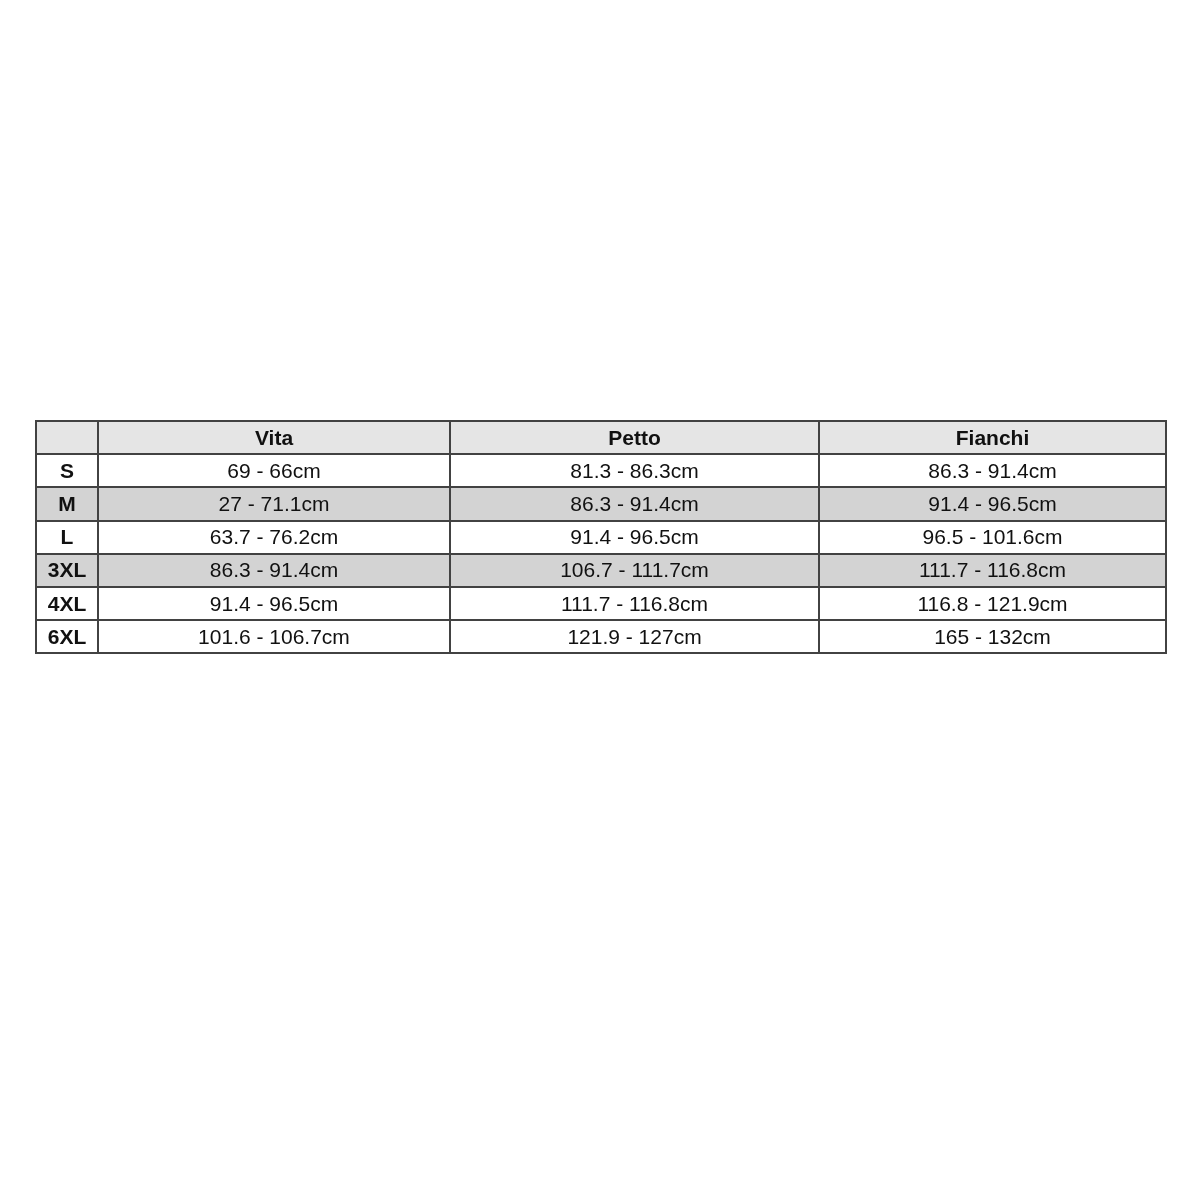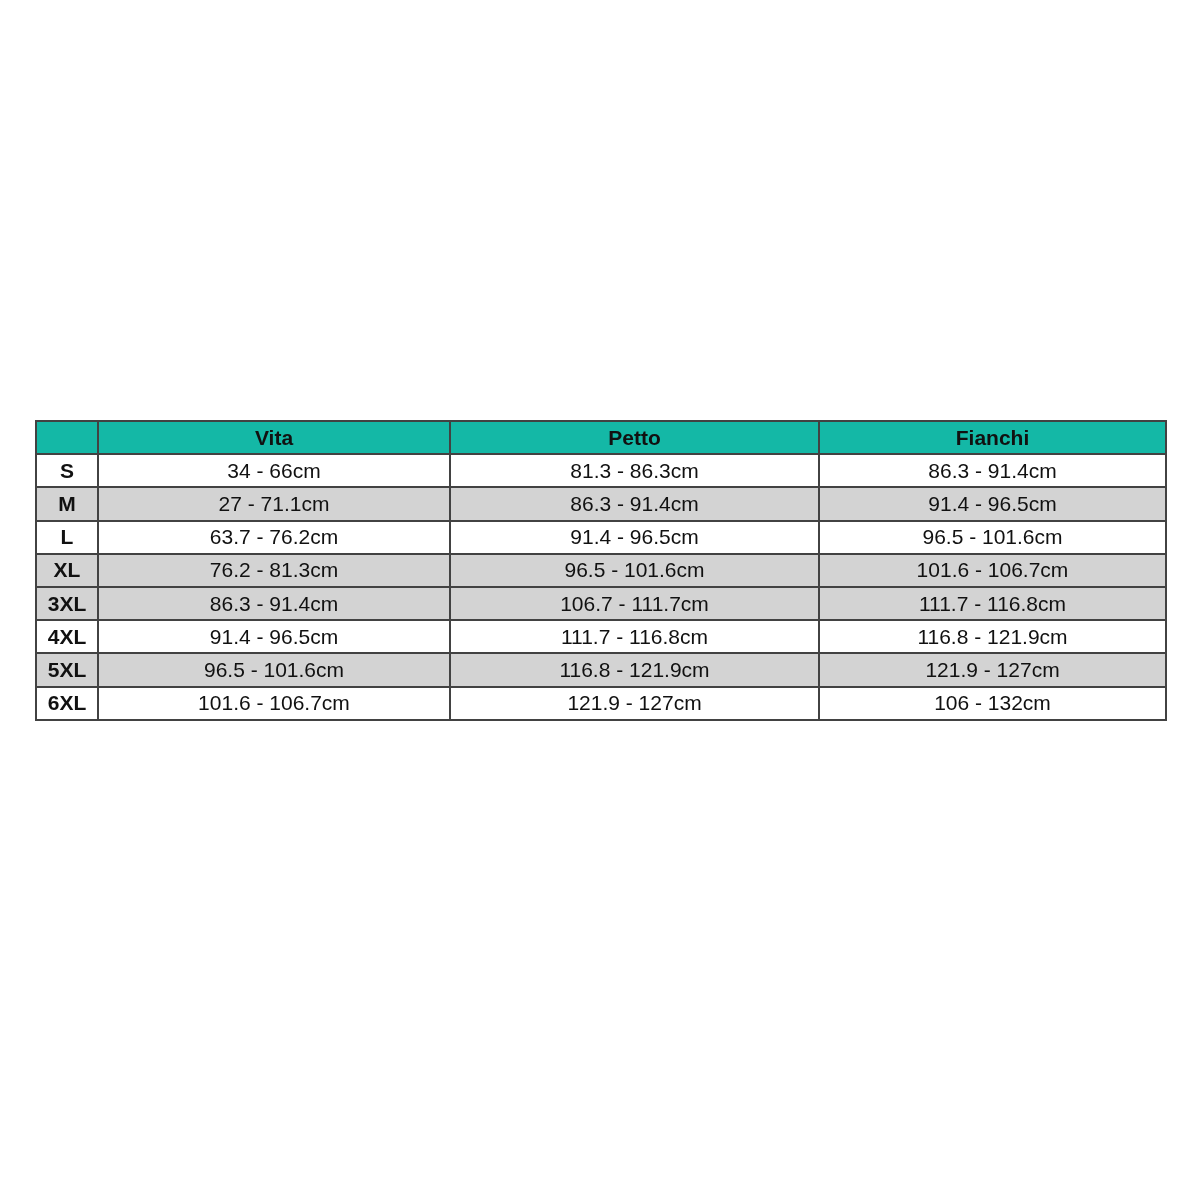--- a/index.html
+++ b/index.html
@@ -35,21 +35,21 @@
     border: 2px solid #424242;
     height: 33.2px;
     padding: 0 4px;
     text-align: center;
     vertical-align: middle;
     white-space: nowrap;
     overflow: hidden;
     background: #ffffff;
   }
   table.size-chart thead th {
-    background: #14b8a6;
+    background: #e5e5e5;
     font-weight: bold;
   }
   table.size-chart tbody th {
     font-weight: bold;
   }
   table.size-chart tbody tr.alt th,
   table.size-chart tbody tr.alt td {
     background: #d3d3d3;
   }
 </style>
@@ -68,61 +68,49 @@
       <tr>
         <th></th>
         <th>Vita</th>
         <th>Petto</th>
         <th>Fianchi</th>
       </tr>
     </thead>
     <tbody>
       <tr>
         <th>S</th>
-        <td>34 - 66cm</td>
+        <td>69 - 66cm</td>
         <td>81.3 - 86.3cm</td>
         <td>86.3 - 91.4cm</td>
       </tr>
       <tr class="alt">
         <th>M</th>
         <td>27 - 71.1cm</td>
         <td>86.3 - 91.4cm</td>
         <td>91.4 - 96.5cm</td>
       </tr>
       <tr>
         <th>L</th>
         <td>63.7 - 76.2cm</td>
         <td>91.4 - 96.5cm</td>
         <td>96.5 - 101.6cm</td>
       </tr>
       <tr class="alt">
-        <th>XL</th>
-        <td>76.2 - 81.3cm</td>
-        <td>96.5 - 101.6cm</td>
-        <td>101.6 - 106.7cm</td>
-      </tr>
-      <tr class="alt">
         <th>3XL</th>
         <td>86.3 - 91.4cm</td>
         <td>106.7 - 111.7cm</td>
         <td>111.7 - 116.8cm</td>
       </tr>
       <tr>
         <th>4XL</th>
         <td>91.4 - 96.5cm</td>
         <td>111.7 - 116.8cm</td>
         <td>116.8 - 121.9cm</td>
       </tr>
-      <tr class="alt">
-        <th>5XL</th>
-        <td>96.5 - 101.6cm</td>
-        <td>116.8 - 121.9cm</td>
-        <td>121.9 - 127cm</td>
-      </tr>
       <tr>
         <th>6XL</th>
         <td>101.6 - 106.7cm</td>
         <td>121.9 - 127cm</td>
-        <td>106 - 132cm</td>
+        <td>165 - 132cm</td>
       </tr>
     </tbody>
   </table>
 </div>
 
 </body></html>

